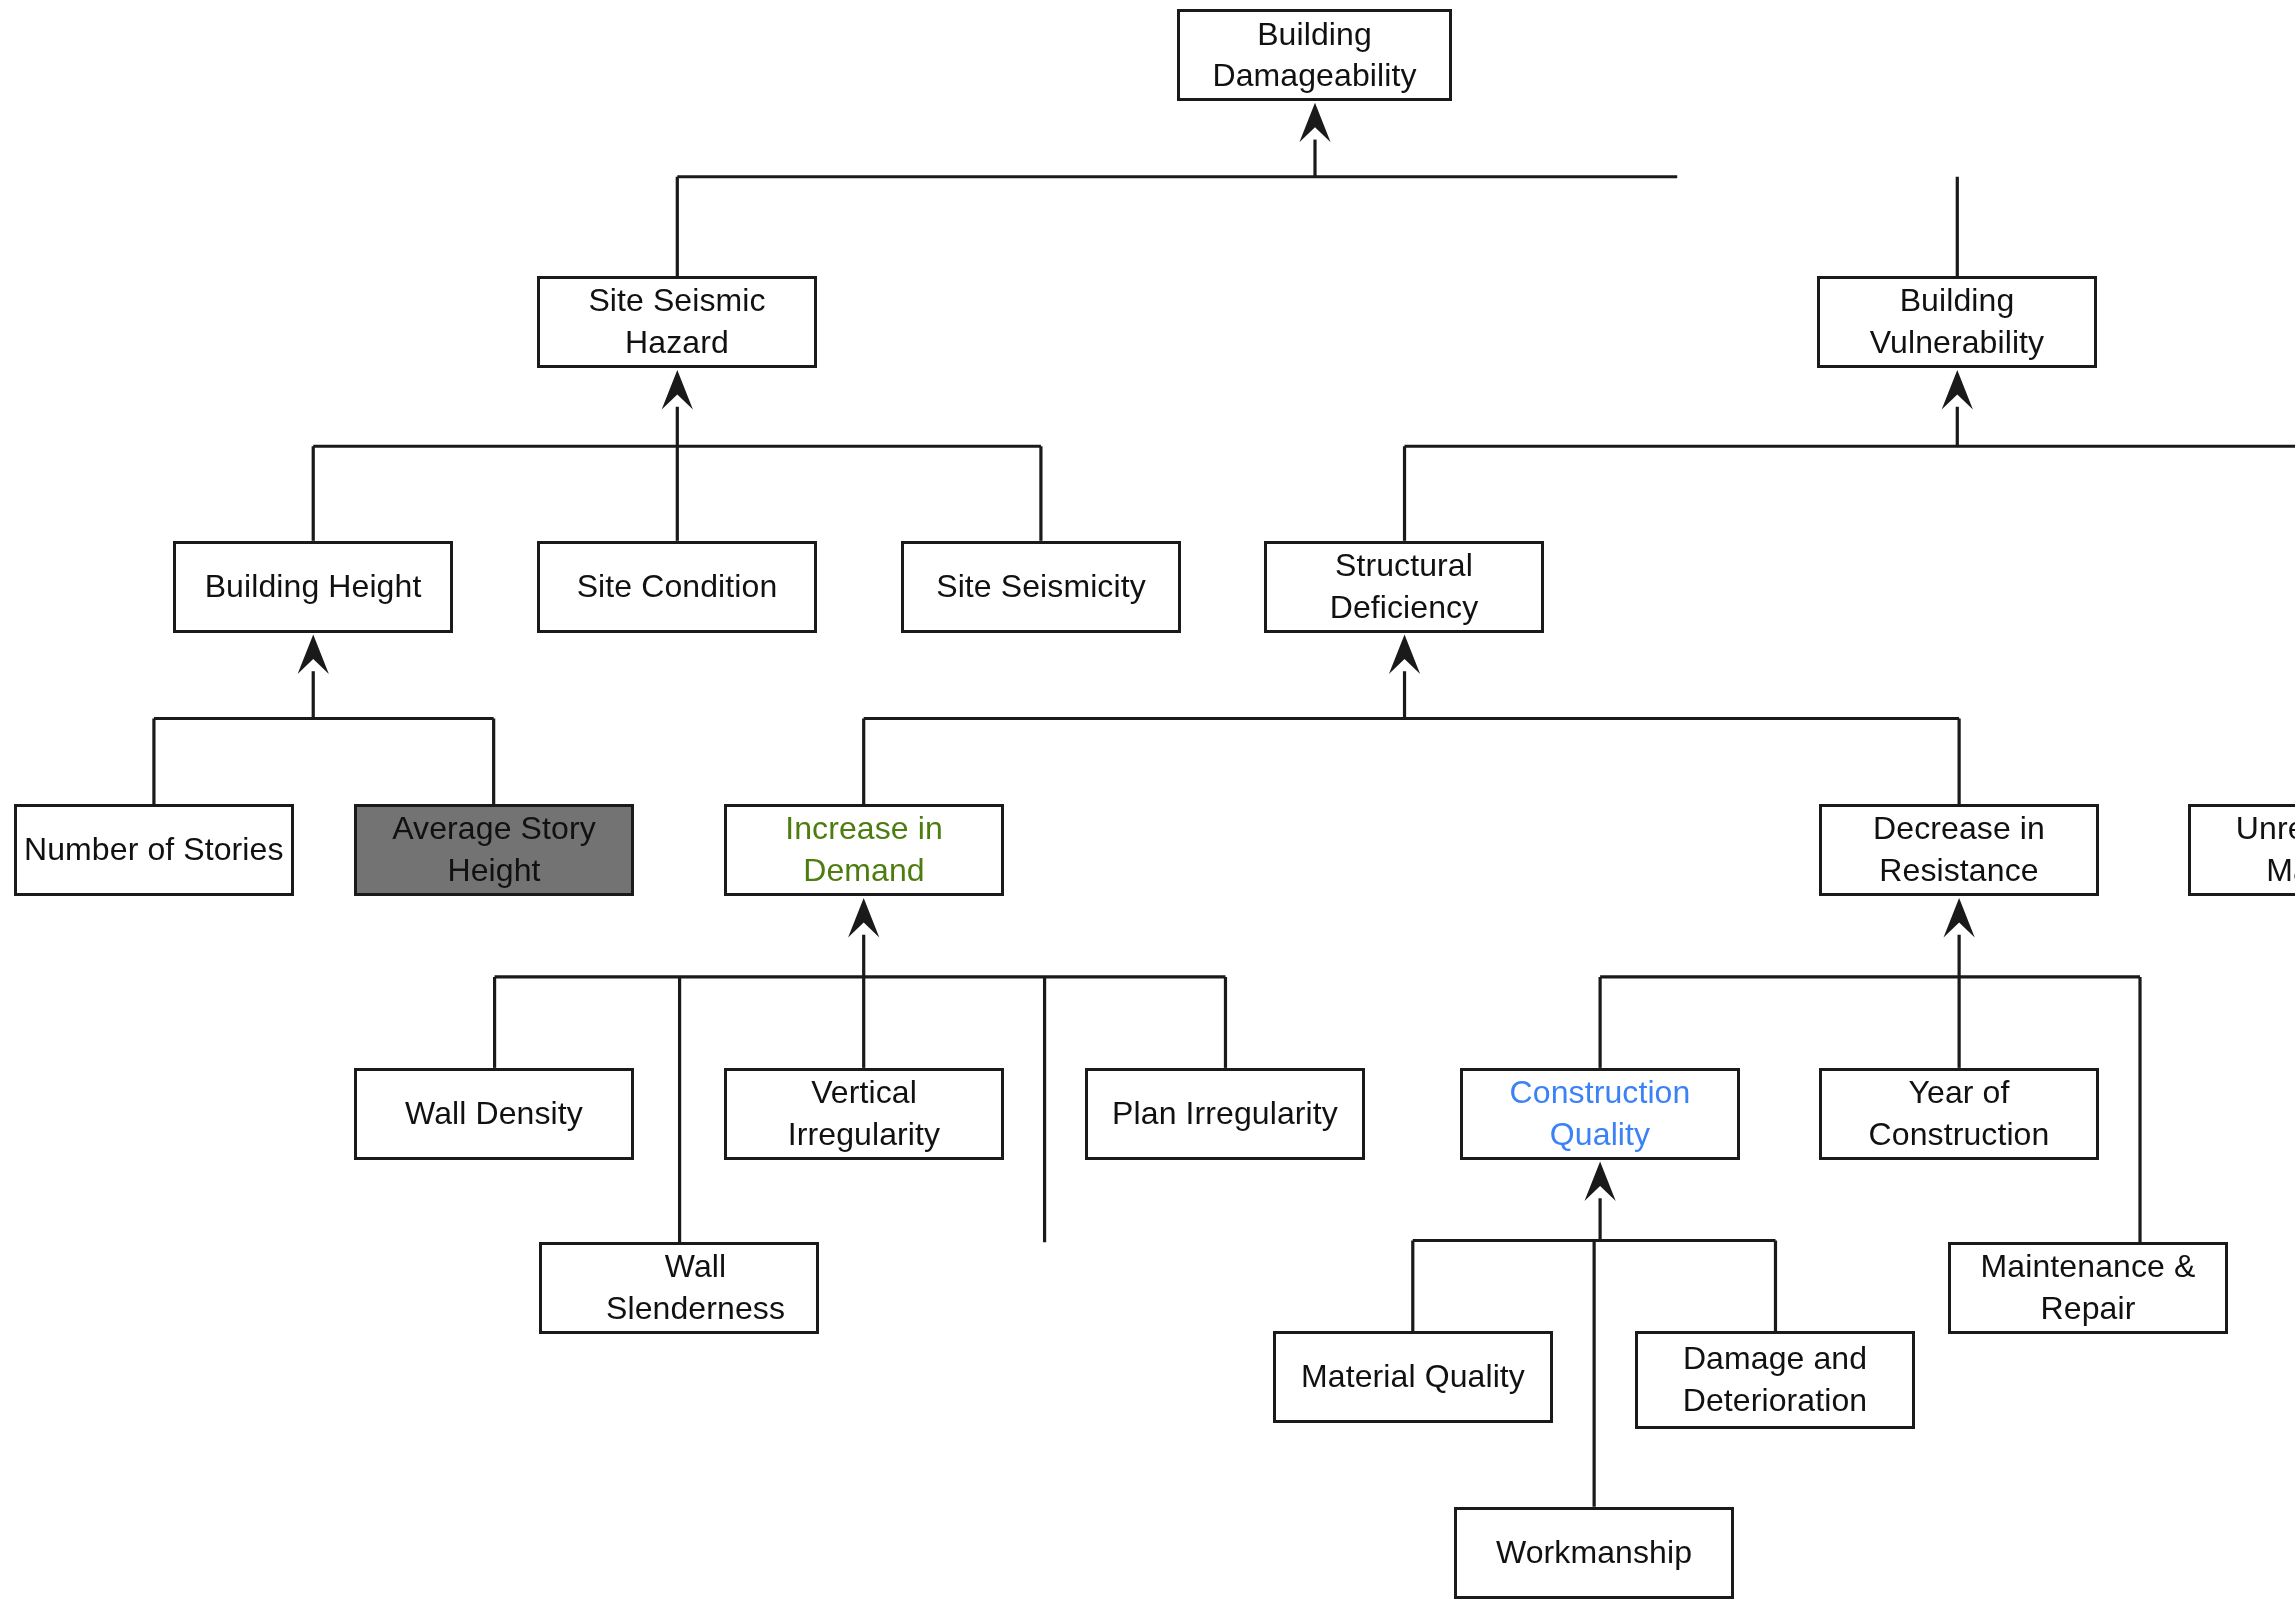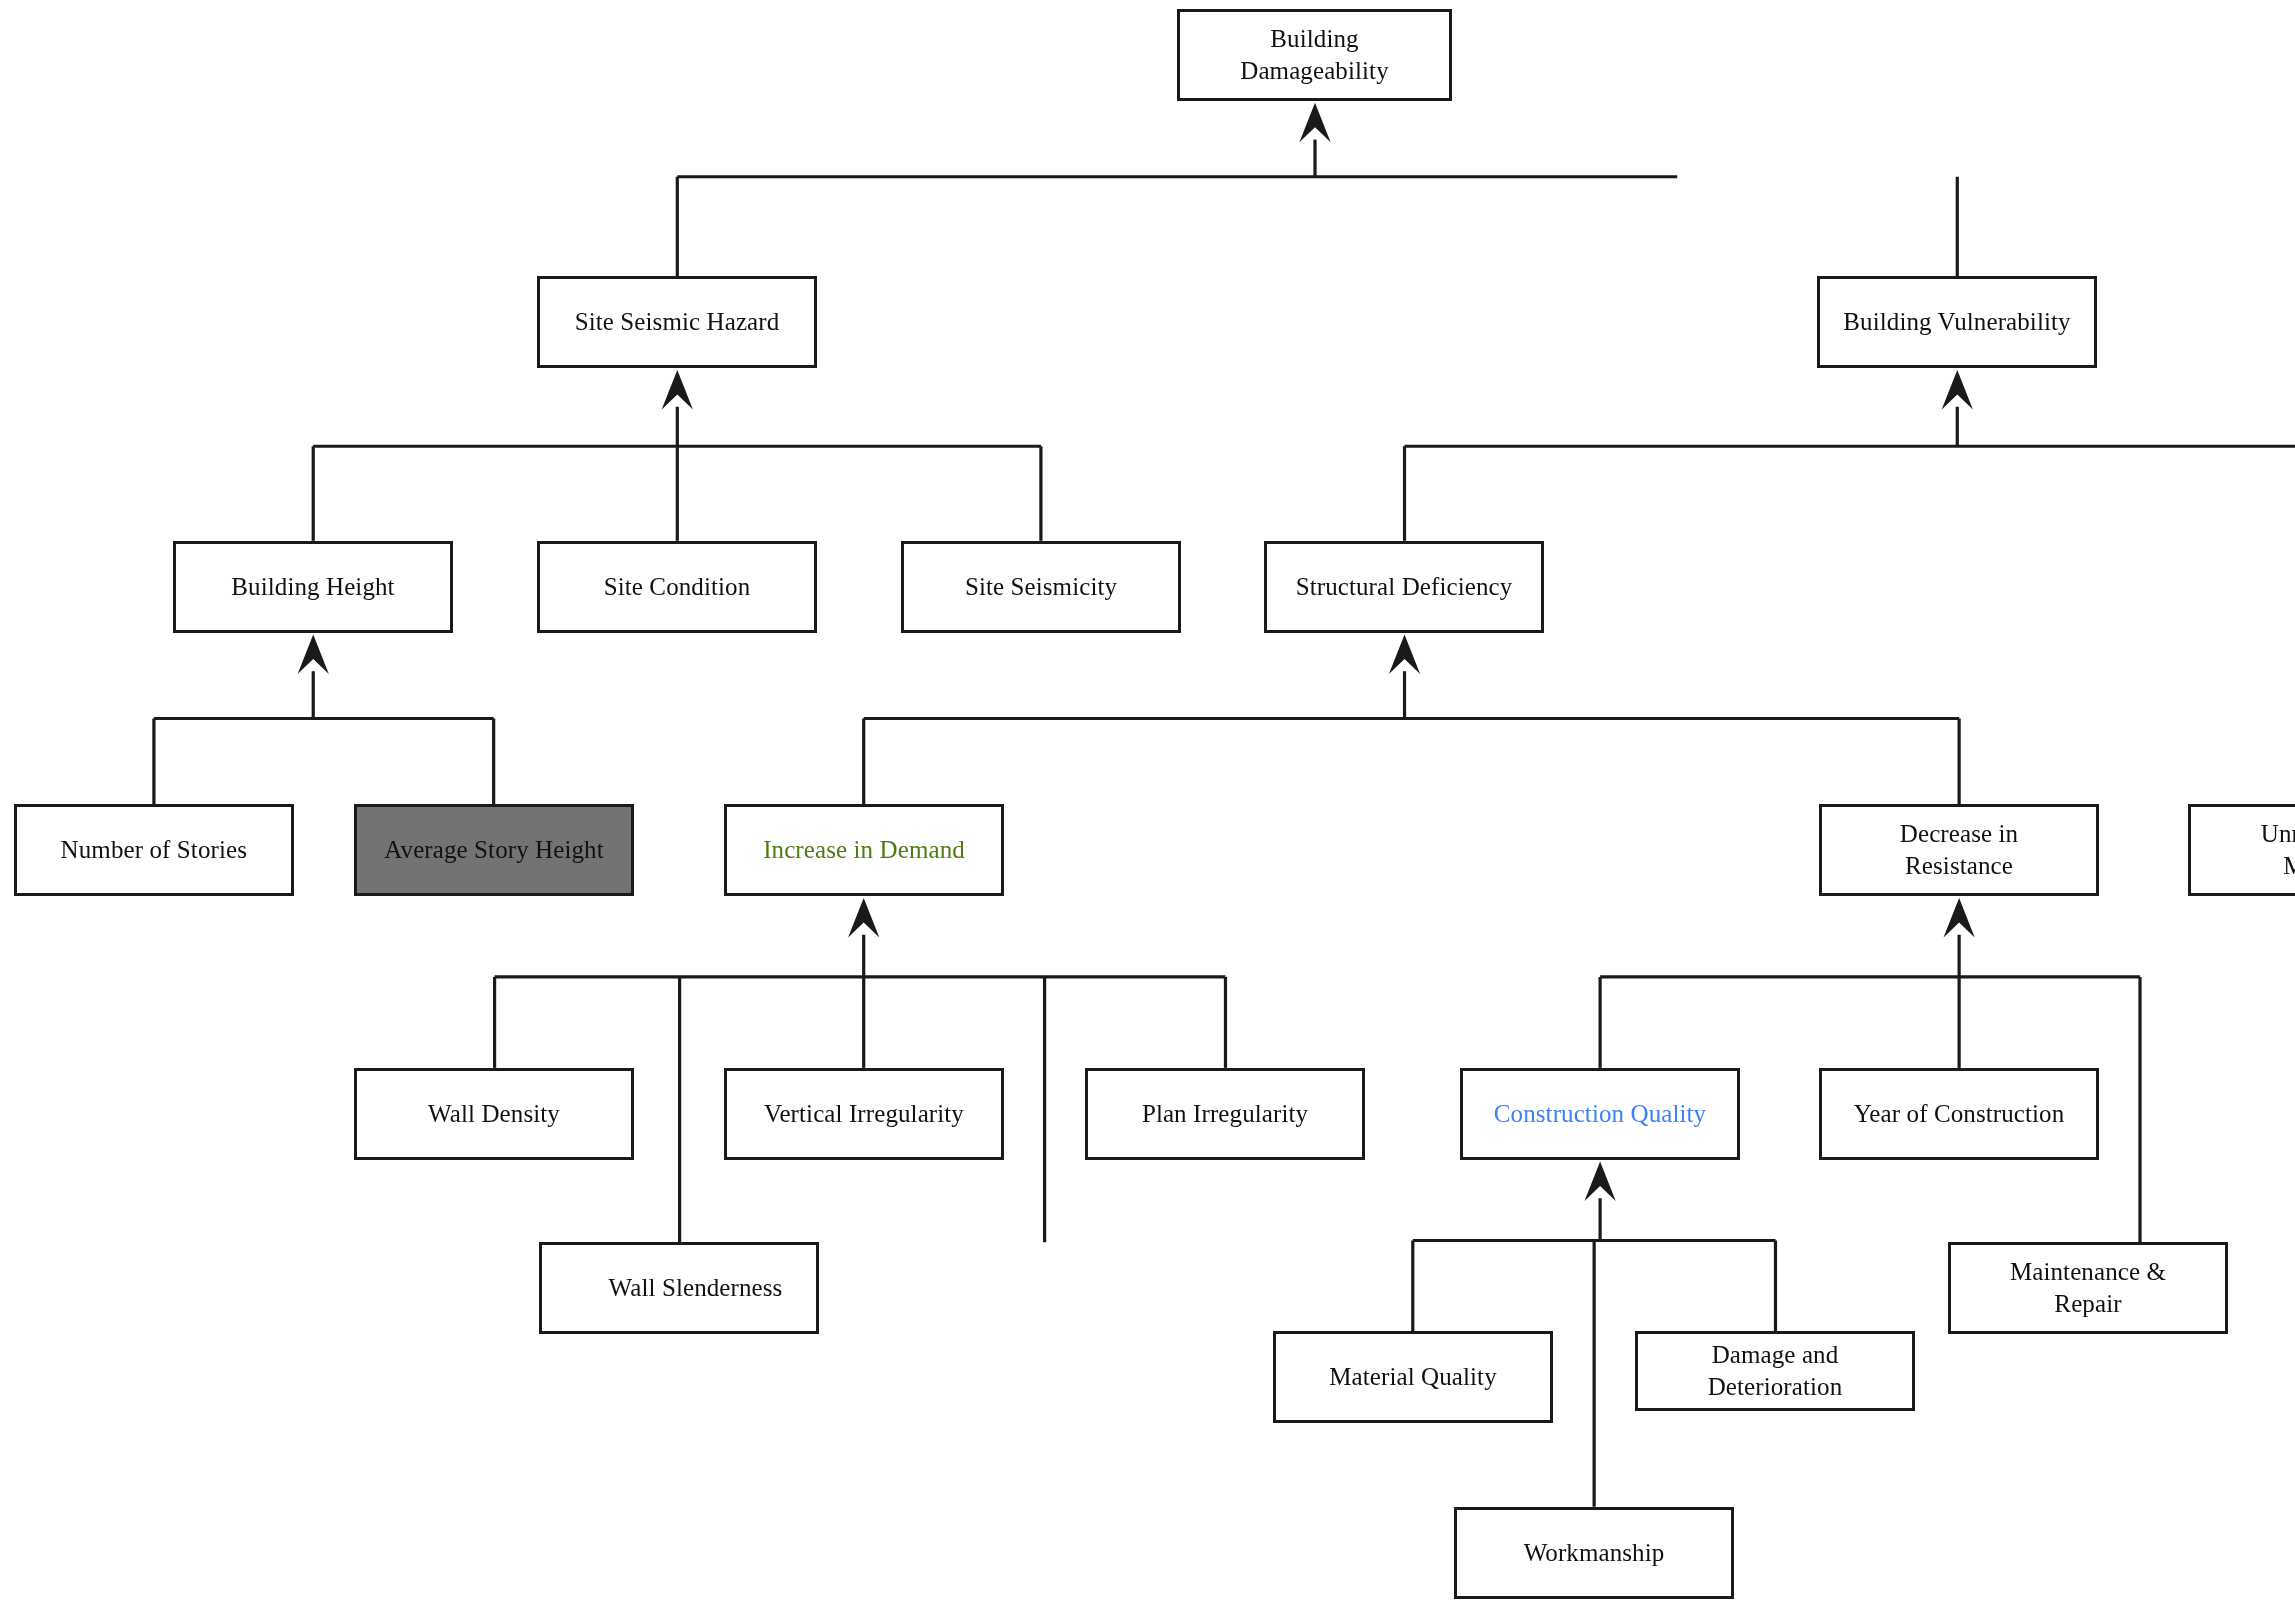--- a/index.html
+++ b/index.html
@@ -32,22 +32,22 @@
     box-sizing: border-box;
     background: #ffffff;
     border: 3.2px solid #1a1a1a;
     display: flex;
     align-items: center;
     justify-content: center;
     text-align: center;
     z-index: 5;
   }
   .node-label {
-    font-family: Liberation Serif, serif;
-    font-size: 25px;
+    font-family: Liberation Sans, sans-serif;
+    font-size: 32px;
     line-height: 1.30;
     color: #111111;
     letter-spacing: 0.1px;
     padding: 0 6.4px;
     white-space: pre-line;
   }
 </style>
 </head>
 <body>
 
@@ -172,21 +172,21 @@
     <div class="node" style="left: 539px; top: 1242px; width: 280px; height: 92px; background: rgb(255, 255, 255); border-color: rgb(26, 26, 26); padding-left: 33px;">
       <span class="node-label" style="color: rgb(17, 17, 17);">Wall Slenderness</span>
     </div>
     <div class="node" style="left: 1948px; top: 1242px; width: 280px; height: 92px; background: rgb(255, 255, 255); border-color: rgb(26, 26, 26);">
       <span class="node-label" style="color: rgb(17, 17, 17);">Maintenance &amp;
 Repair</span>
     </div>
     <div class="node" style="left: 1273px; top: 1331px; width: 280px; height: 92px; background: rgb(255, 255, 255); border-color: rgb(26, 26, 26);">
       <span class="node-label" style="color: rgb(17, 17, 17);">Material Quality</span>
     </div>
-    <div class="node" style="left: 1635px; top: 1331px; width: 280px; height: 80px; background: rgb(255, 255, 255); border-color: rgb(26, 26, 26);">
+    <div class="node" style="left: 1635px; top: 1331px; width: 280px; height: 98px; background: rgb(255, 255, 255); border-color: rgb(26, 26, 26);">
       <span class="node-label" style="color: rgb(17, 17, 17);">Damage and
 Deterioration</span>
     </div>
     <div class="node" style="left: 1454px; top: 1507px; width: 280px; height: 92px; background: rgb(255, 255, 255); border-color: rgb(26, 26, 26);">
       <span class="node-label" style="color: rgb(17, 17, 17);">Workmanship</span>
     </div>
   </div>
 
 
 </body></html>

